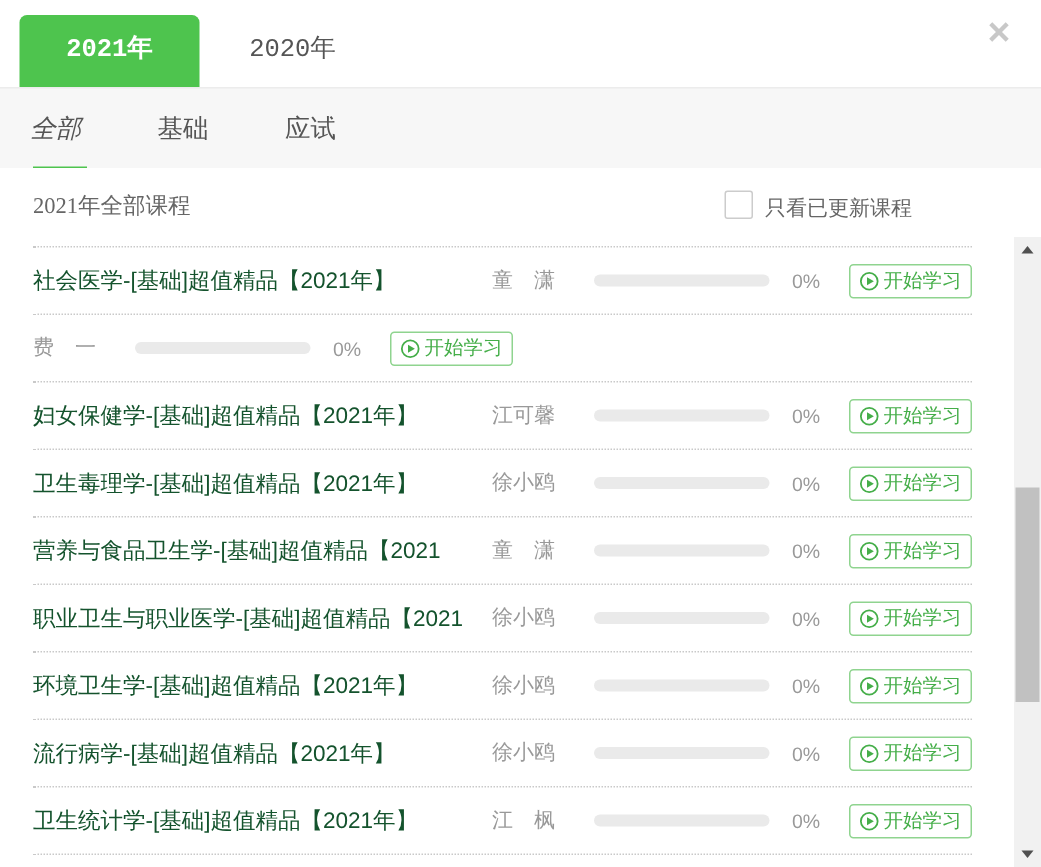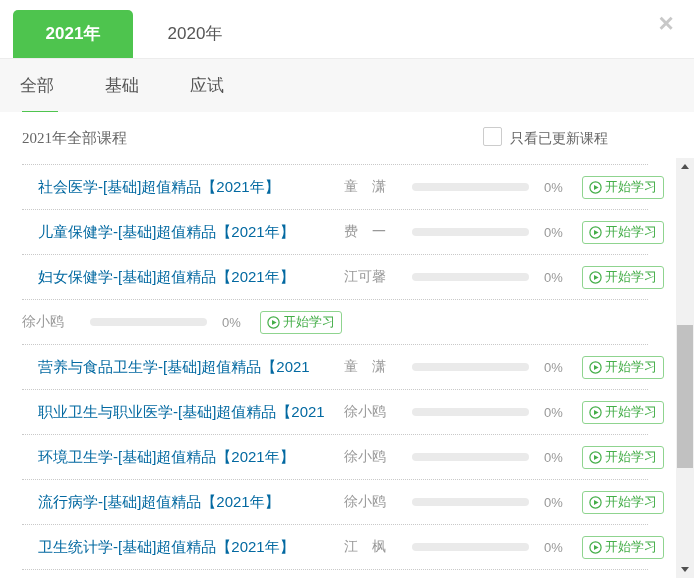--- a/index.html
+++ b/index.html
@@ -4,21 +4,21 @@
 <style>
   * { margin:0; padding:0; box-sizing:border-box; }
   html,body { width:694px; height:578px; }
   body {
     font-family:"Liberation Sans","DejaVu Sans",sans-serif;
     background:#fff; position:relative; overflow:hidden;
   }
   .app { position:absolute; inset:0; background:#fff; }
 
   
-  .year-tabbar { position:absolute; top:0; left:0; width:100%; height:58px; background:#fff; }
+  .year-tabbar { position:absolute; top:0; left:0; width:100%; height:58px; background:#fff;font-family:Liberation Mono, monospace; }
   .year-tab {
     position:absolute; top:10px; height:48px; line-height:48px; text-align:center;
     font-size:17px; color:#555; cursor:pointer;
   }
   .year-tab.active {
     left:13px; width:120px; background:#4ec44e; color:#fff; font-weight:bold;
     border-radius:5px 5px 0 0;
   }
   .year-tab.plain { left:140px; width:110px; }
   .close-btn {
@@ -28,21 +28,21 @@
 
   
   .filter-bar {
     position:absolute; top:58px; left:0; width:100%; height:54px;
     background:#f7f7f7; border-top:1px solid #ececec;
   }
   .filter-tab {
     position:absolute; top:0; height:54px; line-height:54px;
     font-size:17px; color:#555; cursor:pointer;
   }
-  .filter-tab.t0 { left:20px; }
+  .filter-tab.t0 { left:20px;font-style:italic; }
   .filter-tab.t1 { left:105px; }
   .filter-tab.t2 { left:190px; }
   .filter-underline {
     position:absolute; left:22px; top:52px; width:36px; height:4px; background:#4ec44e;
   }
 
   
   .list-header { position:absolute; top:112px; left:0; width:100%; height:52px; background:#fff; }
   .list-title { position:absolute; left:22px; top:0; line-height:52px; font-size:15px; color:#666;font-family:Liberation Serif, serif; }
   .cb-box {
@@ -54,22 +54,22 @@
   
   .course-list {
     position:absolute; top:164px; left:22px; width:626px;
     border-top:1px dotted #c9c9c9;
   }
   .row {
     display:flex; align-items:center; height:45px;
     border-bottom:1px dotted #c9c9c9;
   }
   .c-title {
-    width:306px; flex:none; font-size:15px; color:#0369a1;
-    white-space:nowrap; overflow:hidden; cursor:pointer;margin-left:16px;
+    width:306px; flex:none; font-size:15px; color:#14532d;
+    white-space:nowrap; overflow:hidden; cursor:pointer;
   }
   .c-teacher { width:68px; flex:none; font-size:14px; color:#999; white-space:nowrap; }
   .c-progress {
     width:117px; height:8px; flex:none; background:#eaeaea; border-radius:4px;
     margin-right:15px; overflow:hidden; position:relative;
   }
   .c-progress .fill { position:absolute; left:0; top:0; bottom:0; width:0; background:#4ec44e; border-radius:4px; }
   .c-pct { width:38px; flex:none; font-size:13px; color:#999; }
   .c-btn {
     width:82px; height:23px; flex:none; display:inline-flex; align-items:center; justify-content:center;
@@ -142,21 +142,20 @@
       <button class="c-btn">
         <svg width="13" height="13" viewBox="0 0 13 13">
           <circle cx="6.5" cy="6.5" r="5.6" fill="none" stroke="#45ae49" stroke-width="1.2"></circle>
           <polygon points="5,3.9 9.6,6.5 5,9.1" fill="#45ae49"></polygon>
         </svg>
         <span>开始学习</span>
       </button>
     </div>
 
     <div class="row">
-      <span class="c-title">儿童保健学-[基础]超值精品【2021年】</span>
       <span class="c-teacher">费　一</span>
       <span class="c-progress">
           <i class="fill"></i>
         </span>
       <span class="c-pct">0%</span>
       <button class="c-btn">
         <svg width="13" height="13" viewBox="0 0 13 13">
           <circle cx="6.5" cy="6.5" r="5.6" fill="none" stroke="#45ae49" stroke-width="1.2"></circle>
           <polygon points="5,3.9 9.6,6.5 5,9.1" fill="#45ae49"></polygon>
         </svg>
@@ -174,20 +173,21 @@
       <button class="c-btn">
         <svg width="13" height="13" viewBox="0 0 13 13">
           <circle cx="6.5" cy="6.5" r="5.6" fill="none" stroke="#45ae49" stroke-width="1.2"></circle>
           <polygon points="5,3.9 9.6,6.5 5,9.1" fill="#45ae49"></polygon>
         </svg>
         <span>开始学习</span>
       </button>
     </div>
 
     <div class="row">
+      <span class="c-title">卫生毒理学-[基础]超值精品【2021年】</span>
       <span class="c-teacher">徐小鸥</span>
       <span class="c-progress">
           <i class="fill"></i>
         </span>
       <span class="c-pct">0%</span>
       <button class="c-btn">
         <svg width="13" height="13" viewBox="0 0 13 13">
           <circle cx="6.5" cy="6.5" r="5.6" fill="none" stroke="#45ae49" stroke-width="1.2"></circle>
           <polygon points="5,3.9 9.6,6.5 5,9.1" fill="#45ae49"></polygon>
         </svg>

